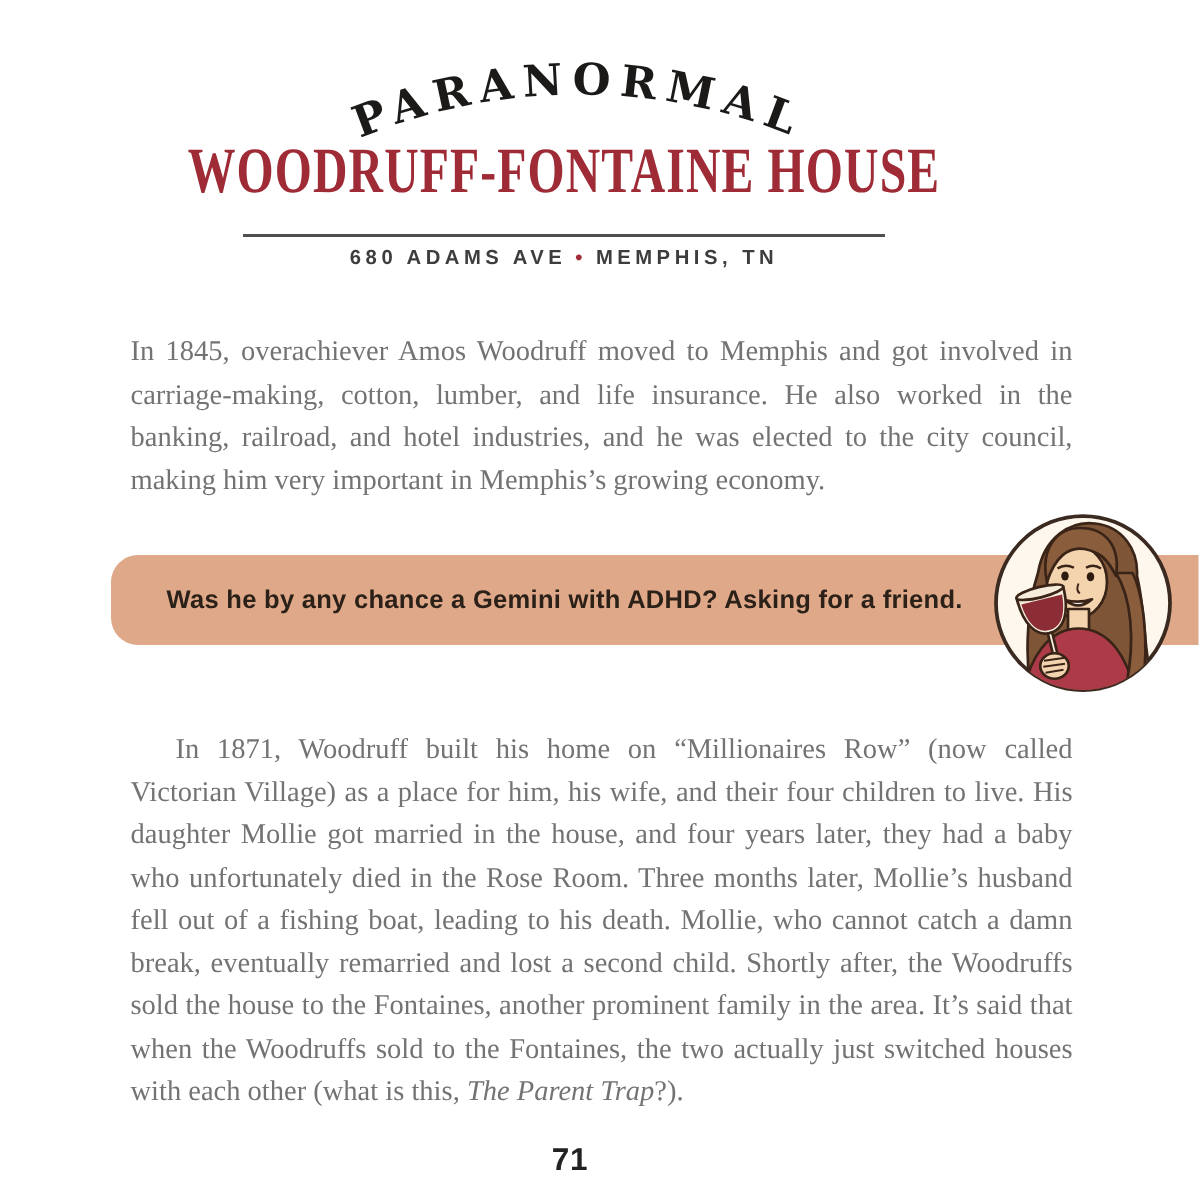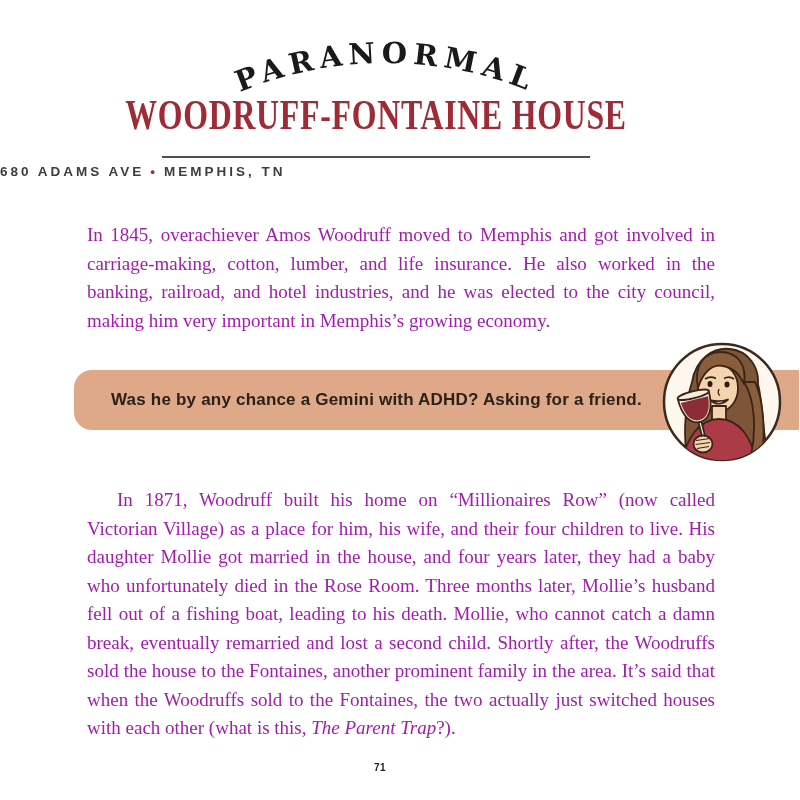--- a/index.html
+++ b/index.html
@@ -10,41 +10,41 @@
   .arc-svg{position:absolute;left:226px;top:25px;}
 
   
   .hdr-title-wrap{position:absolute;left:0;top:92px;width:752px;text-align:center;}
   .hdr-title{display:inline-block;margin:0;font-family:"Liberation Serif",serif;
              font-weight:bold;font-size:43px;line-height:46px;letter-spacing:1px;
              color:#9e2b35;transform:scaleX(0.74);transform-origin:50% 50%;white-space:nowrap;}
 
   .divider{position:absolute;left:162px;top:156px;width:428px;height:2px;background:#4f4f4f;}
 
-  .address{position:absolute;left:0;top:164px;width:752px;text-align:left;
+  .address{position:absolute;left:0;top:164px;width:752px;text-align:center;
            font-family:"Liberation Sans",sans-serif;font-weight:bold;font-size:13.5px;
            letter-spacing:3px;color:#3d3d3d;}
   .address .dot{color:#9e2b35;padding:0 6px;}
 
   .body-par{position:absolute;left:87px;width:628px;margin:0;font-size:19px;
-            line-height:28.5px;text-align:justify;color:#a21caf;}
+            line-height:28.5px;text-align:justify;color:#737373;}
   .p1{top:221px;}
   .p2{top:486px;text-indent:30px;}
 
   
   .callout{position:absolute;left:74px;top:370px;width:725px;height:60px;
            background:#dfa888;border-radius:18px 0 0 18px;
            display:flex;align-items:center;padding-left:37px;box-sizing:border-box;}
   .callout-text{font-family:"Liberation Sans",sans-serif;font-weight:bold;font-size:17px;
                 letter-spacing:0.2px;color:#2b2119;}
 
   .avatar{position:absolute;left:658px;top:338px;width:128px;height:128px;}
 
   .pagenum{position:absolute;left:0;top:762px;width:760px;text-align:center;
-           font-family:"Liberation Sans",sans-serif;font-weight:bold;font-size:10px;
+           font-family:"Liberation Sans",sans-serif;font-weight:bold;font-size:21px;
            color:#222222;letter-spacing:0.5px;}
 </style>
 </head>
 <body>
 
 <div id="page">
 
   <svg class="arc-svg" width="320" height="80" viewBox="0 0 320 80">
     <defs>
       <path id="arcpath" d="M 12,68 A 380 380 0 0 1 308,68" fill="none"></path>

